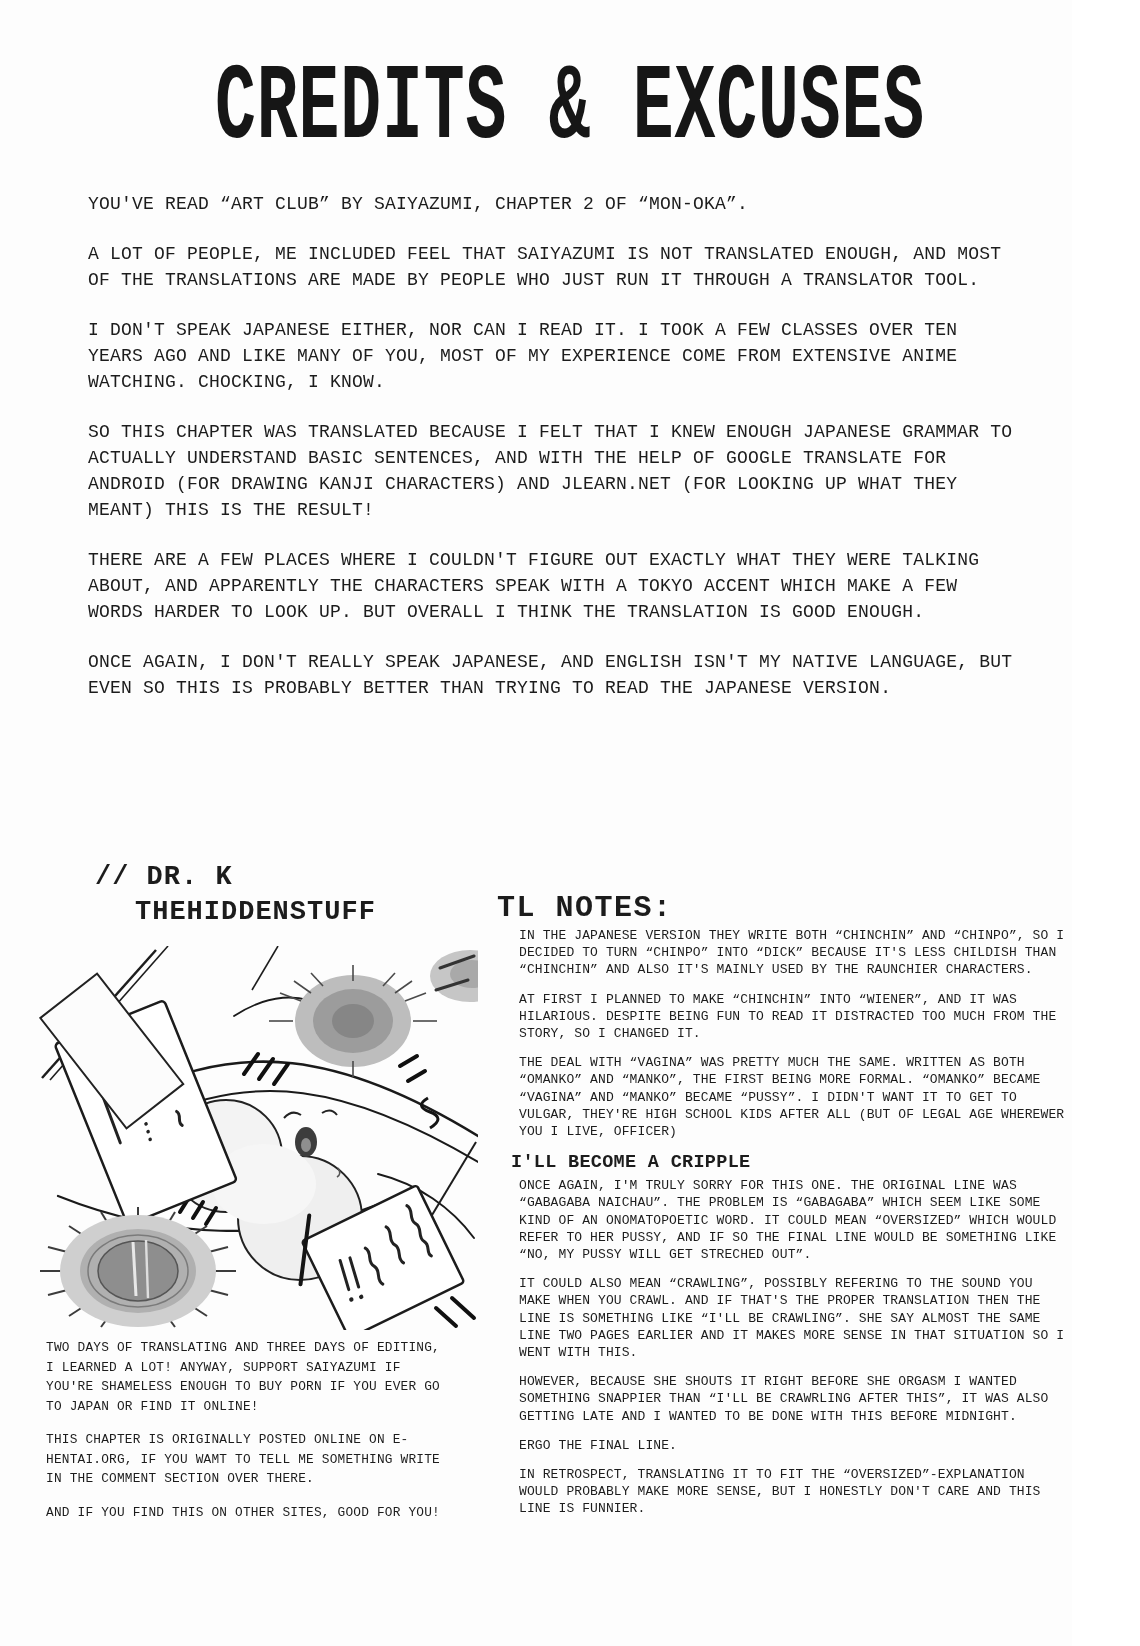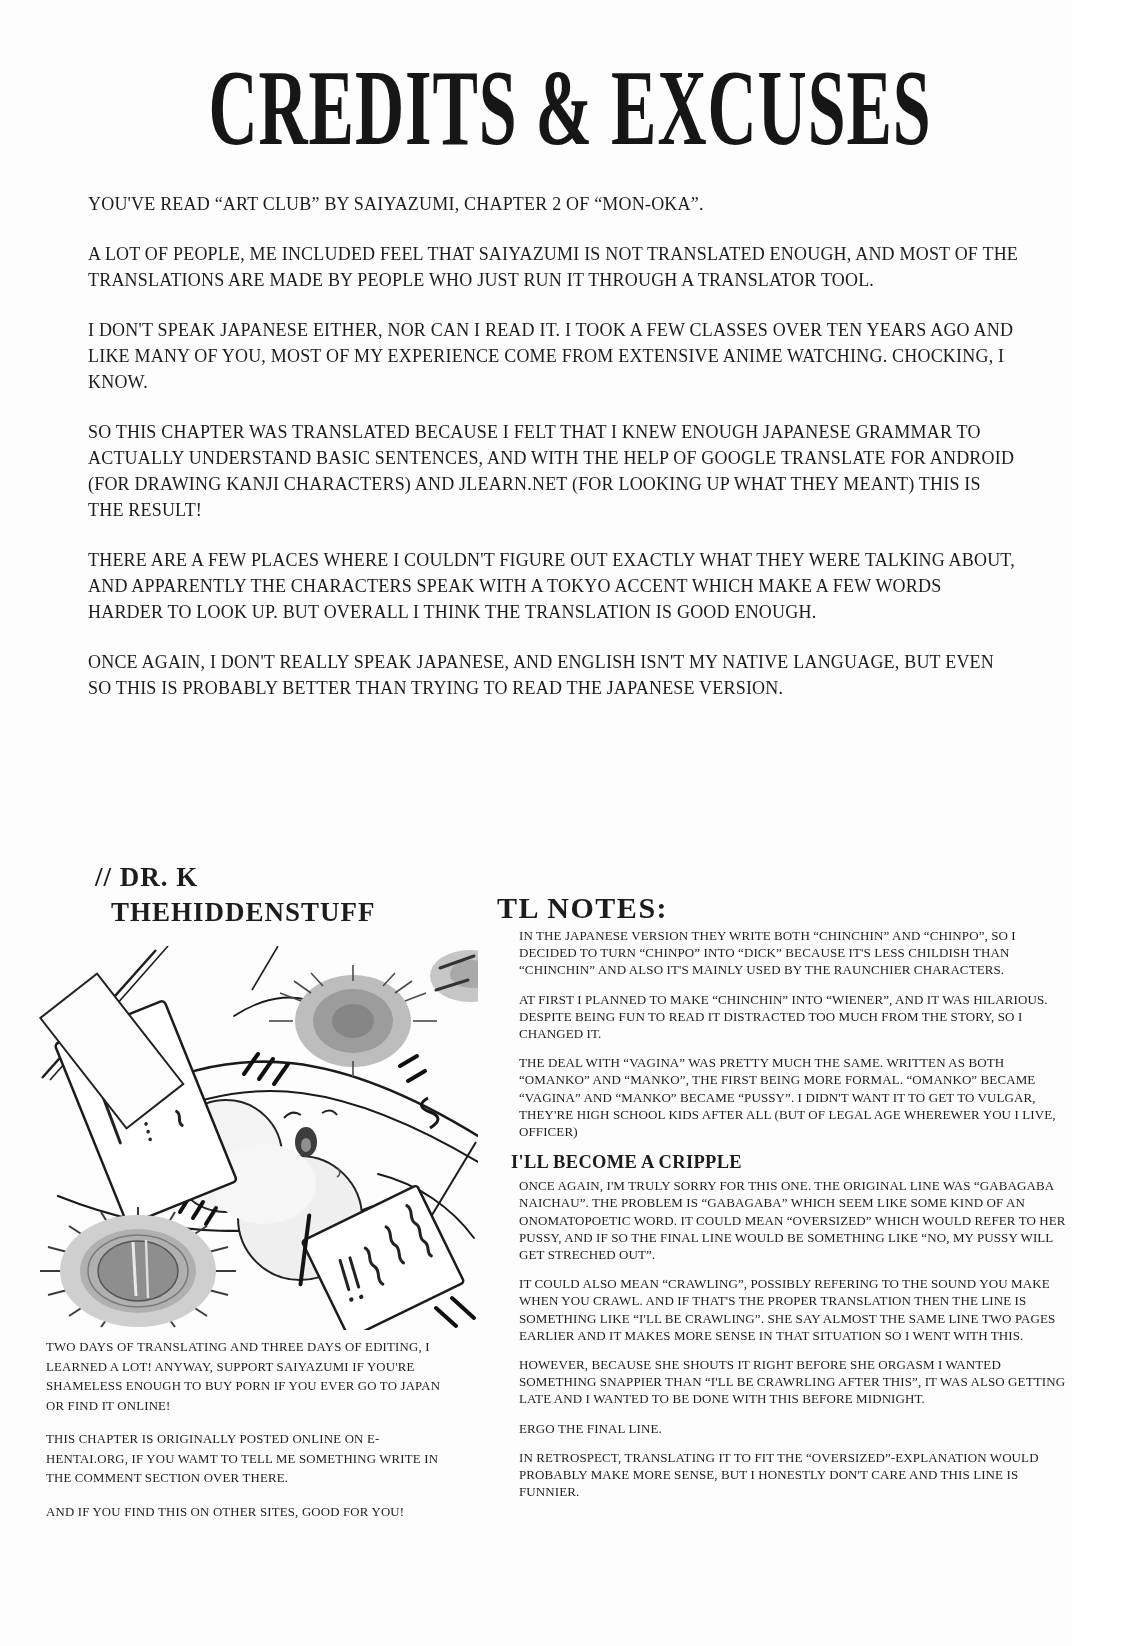--- a/index.html
+++ b/index.html
@@ -2,21 +2,21 @@
 <html><head>
 <meta charset="utf-8">
 <style>
   html,body{margin:0;padding:0;background:#ffffff;}
   .page{
     position:relative;
     width:1072px;
     height:1646px;
     background:#fdfdfd;
     color:#1c1c1c;
-    font-family:Liberation Serif, serif;
+    font-family:Liberation Mono, monospace;
     overflow:hidden;
   }
   .title{
     position:absolute;
     top:46px; left:25px; width:1090px;
     margin:0;
     text-align:center;
     font-size:74px;
     font-weight:bold;
     letter-spacing:1px;
@@ -35,21 +35,21 @@
   }
   .intro p{margin:0 0 24px 0;}
   .sig{
     position:absolute;
     left:95px; top:860px;
     font-size:27px;
     font-weight:bold;
     line-height:35px;
     letter-spacing:1px;
   }
-  .sig-2{margin-left:16px;}
+  .sig-2{margin-left:40px;}
   .manga{
     position:absolute;
     left:38px; top:946px;
     width:440px; height:384px;
   }
   .lnotes{
     position:absolute;
     left:46px; top:1338px; width:402px;
     font-size:12.8px;
     line-height:19.5px;

